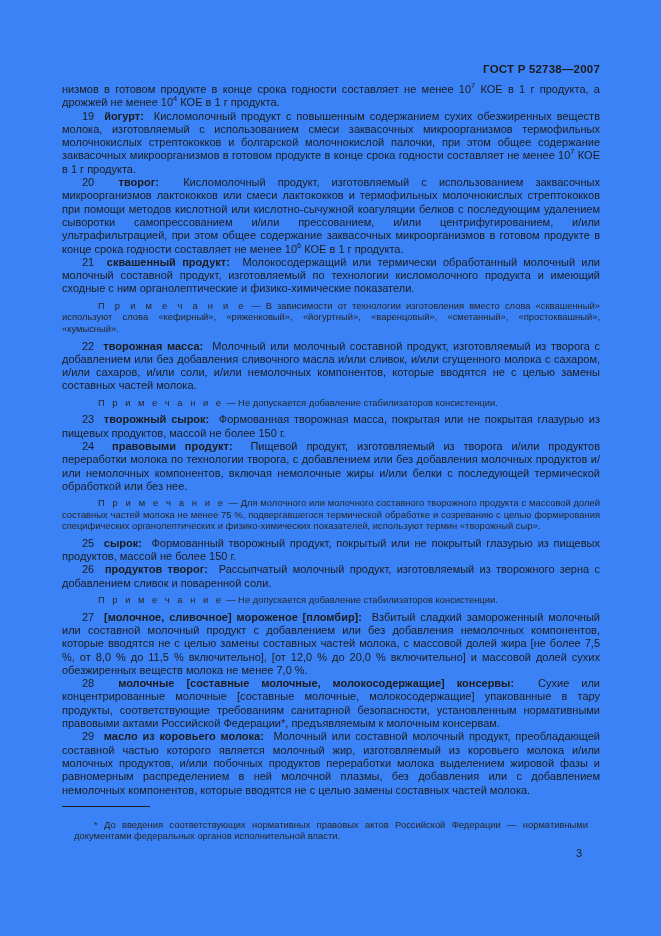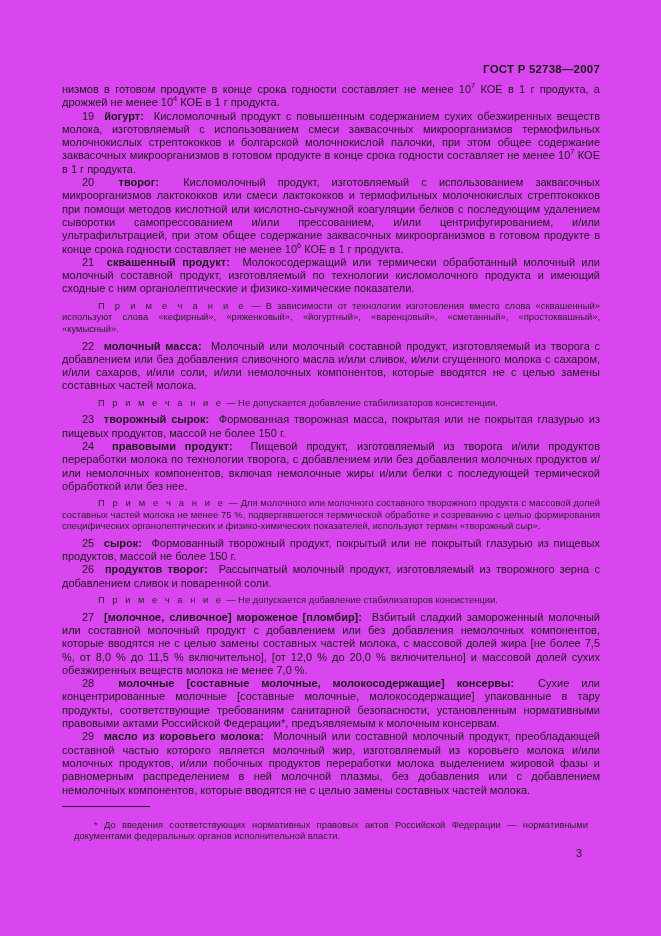--- a/index.html
+++ b/index.html
@@ -1,19 +1,19 @@
 <!DOCTYPE html>
 <html><head>
 <meta charset="utf-8">
 <style>
   html,body{margin:0;padding:0;background:#888;}
   .page{
     position:relative;
     width:661px;height:936px;
-    background:#d946ef;
+    background:#3b82f6;
     font-family:"Liberation Sans","DejaVu Sans",sans-serif;
     color:#1c1c1c;
     overflow:hidden;
     margin:0 auto;
   }
   .header{
     position:absolute;
     top:63px;right:61px;
     font-size:11.5px;
     font-weight:bold;
@@ -69,21 +69,21 @@
 <div class="page">
   <div class="header">ГОСТ Р 52738—2007</div>
 
   <div class="content">
 
     <p class="para cont">низмов в готовом продукте в конце срока годности составляет не менее 10<sup>7</sup> КОЕ в 1 г продукта, а дрожжей не менее 10<sup>4</sup> КОЕ в 1 г продукта.</p>
       <p class="para">19&nbsp; <span class="term">йогурт:</span>&nbsp; Кисломолочный продукт с повышенным содержанием сухих обезжиренных веществ молока, изготовляемый с использованием смеси заквасочных микроорганизмов термофильных молочнокислых стрептококков и болгарской молочнокислой палочки, при этом общее содержание заквасочных микроорганизмов в готовом продукте в конце срока годности составляет не менее 10<sup>7</sup> КОЕ в 1 г продукта.</p>
       <p class="para">20&nbsp; <span class="term">творог:</span>&nbsp; Кисломолочный продукт, изготовляемый с использованием заквасочных микроорганизмов лактококков или смеси лактококков и термофильных молочнокислых стрептококков при помощи методов кислотной или кислотно-сычужной коагуляции белков с последующим удалением сыворотки самопрессованием и/или прессованием, и/или центрифугированием, и/или ультрафильтрацией, при этом общее содержание заквасочных микроорганизмов в готовом продукте в конце срока годности составляет не менее 10<sup>6</sup> КОЕ в 1 г продукта.</p>
       <p class="para">21&nbsp; <span class="term">сквашенный продукт:</span>&nbsp; Молокосодержащий или термически обработанный молочный или молочный составной продукт, изготовляемый по технологии кисломолочного продукта и имеющий сходные с ним органолептические и физико-химические показатели.</p>
       <p class="note"><span class="note-label">П р и м е ч а н и е</span>&nbsp;— В зависимости от технологии изготовления вместо слова «сквашенный» используют слова «кефирный», «ряженковый», «йогуртный», «варенцовый», «сметанный», «простоквашный», «кумысный».</p>
-      <p class="para">22&nbsp; <span class="term">молочный масса:</span>&nbsp; Молочный или молочный составной продукт, изготовляемый из творога с добавлением или без добавления сливочного масла и/или сливок, и/или сгущенного молока с сахаром, и/или сахаров, и/или соли, и/или немолочных компонентов, которые вводятся не с целью замены составных частей молока.</p>
+      <p class="para">22&nbsp; <span class="term">творожная масса:</span>&nbsp; Молочный или молочный составной продукт, изготовляемый из творога с добавлением или без добавления сливочного масла и/или сливок, и/или сгущенного молока с сахаром, и/или сахаров, и/или соли, и/или немолочных компонентов, которые вводятся не с целью замены составных частей молока.</p>
       <p class="note"><span class="note-label">П р и м е ч а н и е</span>&nbsp;— Не допускается добавление стабилизаторов консистенции.</p>
       <p class="para">23&nbsp; <span class="term">творожный сырок:</span>&nbsp; Формованная творожная масса, покрытая или не покрытая глазурью из пищевых продуктов, массой не более 150 г.</p>
       <p class="para">24&nbsp; <span class="term">правовыми продукт:</span>&nbsp; Пищевой продукт, изготовляемый из творога и/или продуктов переработки молока по технологии творога, с добавлением или без добавления молочных продуктов и/или немолочных компонентов, включая немолочные жиры и/или белки с последующей термической обработкой или без нее.</p>
       <p class="note"><span class="note-label">П р и м е ч а н и е</span>&nbsp;— Для молочного или молочного составного творожного продукта с массовой долей составных частей молока не менее 75 %, подвергавшегося термической обработке и созреванию с целью формирования специфических органолептических и физико-химических показателей, используют термин «творожный сыр».</p>
       <p class="para">25&nbsp; <span class="term">сырок:</span>&nbsp; Формованный творожный продукт, покрытый или не покрытый глазурью из пищевых продуктов, массой не более 150 г.</p>
       <p class="para">26&nbsp; <span class="term">продуктов творог:</span>&nbsp; Рассыпчатый молочный продукт, изготовляемый из творожного зерна с добавлением сливок и поваренной соли.</p>
       <p class="note"><span class="note-label">П р и м е ч а н и е</span>&nbsp;— Не допускается добавление стабилизаторов консистенции.</p>
       <p class="para">27&nbsp; <span class="term">[молочное, сливочное] мороженое [пломбир]:</span>&nbsp; Взбитый сладкий замороженный молочный или составной молочный продукт с добавлением или без добавления немолочных компонентов, которые вводятся не с целью замены составных частей молока, с массовой долей жира [не более 7,5 %, от 8,0 % до 11,5 % включительно], [от 12,0 % до 20,0 % включительно] и массовой долей сухих обезжиренных веществ молока не менее 7,0 %.</p>
       <p class="para">28&nbsp; <span class="term">молочные [составные молочные, молокосодержащие] консервы:</span>&nbsp; Сухие или концентрированные молочные [составные молочные, молокосодержащие] упакованные в тару продукты, соответствующие требованиям санитарной безопасности, установленным нормативными правовыми актами Российской Федерации*, предъявляемым к молочным консервам.</p>
       <p class="para">29&nbsp; <span class="term">масло из коровьего молока:</span>&nbsp; Молочный или составной молочный продукт, преобладающей составной частью которого является молочный жир, изготовляемый из коровьего молока и/или молочных продуктов, и/или побочных продуктов переработки молока выделением жировой фазы и равномерным распределением в ней молочной плазмы, без добавления или с добавлением немолочных компонентов, которые вводятся не с целью замены составных частей молока.</p>

